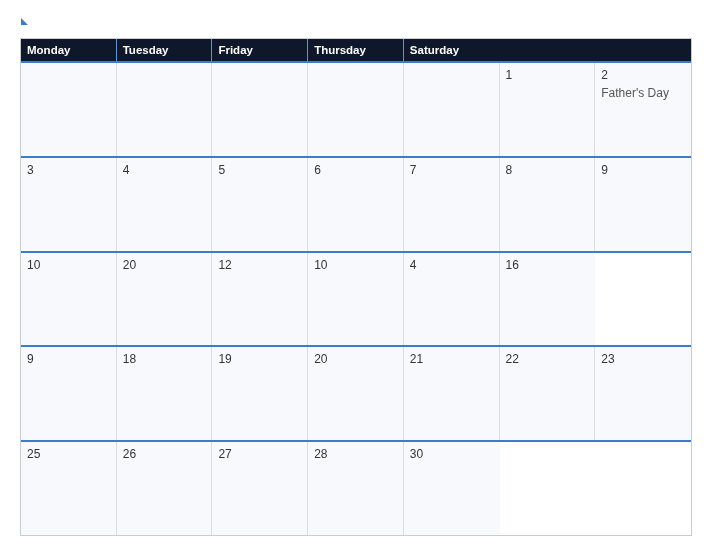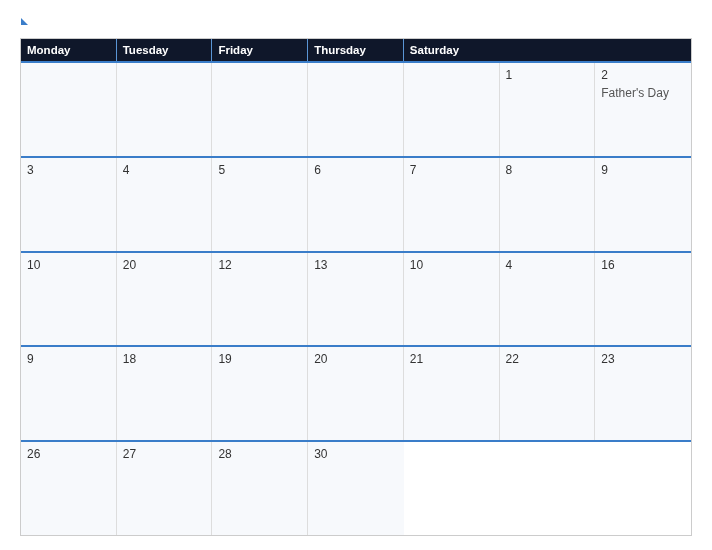--- a/index.html
+++ b/index.html
@@ -208,23 +208,20 @@
           <div class="cal-cell">
             <div class="day-number">10</div>
           </div>
           <div class="cal-cell">
             <div class="day-number">20</div>
           </div>
           <div class="cal-cell">
             <div class="day-number">12</div>
           </div>
           <div class="cal-cell">
-            <div class="day-number">13</div>
-          </div>
-          <div class="cal-cell">
             <div class="day-number">10</div>
           </div>
           <div class="cal-cell">
             <div class="day-number">4</div>
           </div>
           <div class="cal-cell">
             <div class="day-number">16</div>
           </div>
         </div>
         <div class="cal-week">
@@ -244,20 +241,23 @@
             <div class="day-number">21</div>
           </div>
           <div class="cal-cell">
             <div class="day-number">22</div>
           </div>
           <div class="cal-cell">
             <div class="day-number">23</div>
           </div>
         </div>
         <div class="cal-week">
+          <div class="cal-cell">
+            <div class="day-number">25</div>
+          </div>
           <div class="cal-cell">
             <div class="day-number">26</div>
           </div>
           <div class="cal-cell">
             <div class="day-number">27</div>
           </div>
           <div class="cal-cell">
             <div class="day-number">28</div>
           </div>
           <div class="cal-cell">

